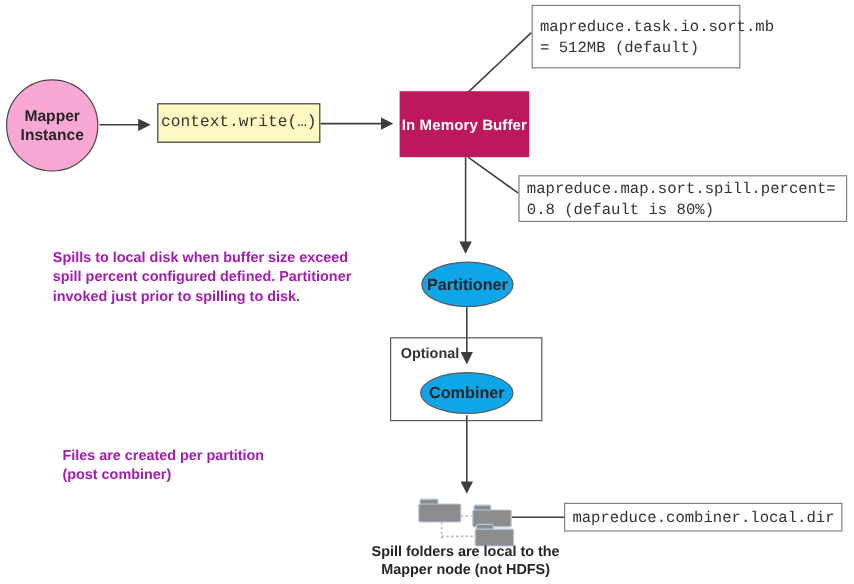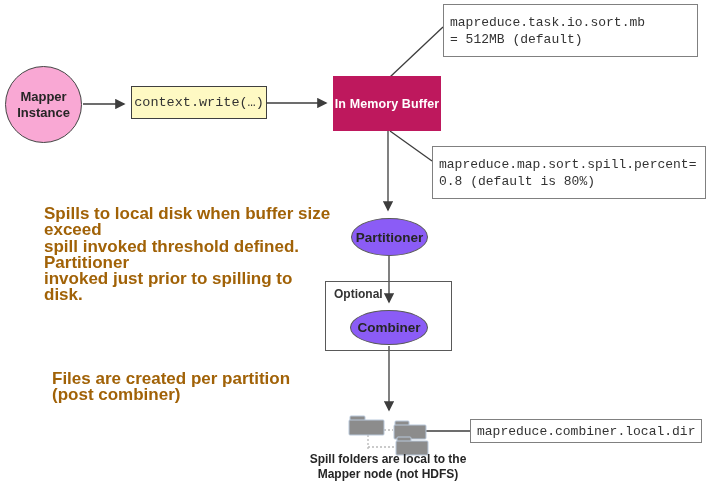--- a/index.html
+++ b/index.html
@@ -27,42 +27,42 @@
     background:#7f7f7f; color:#ffffff;
     display:flex; align-items:center; justify-content:center;
     font-size:12.5px; font-weight:600; letter-spacing:.1px;
   }
   .callout {
     border:1.5px solid #808080; background:#fff;
     font-family:"Liberation Mono", monospace; font-size:13px; color:#333;
     display:flex; flex-direction:column; justify-content:center;
     padding-left:6px; line-height:17px; white-space:nowrap;
   }
-  .callout-sortmb   { left:443px; top:4px;   width:255px; height:53px; }
-  .callout-spill    { left:432px; top:146px; width:274px; height:53px; }
+  .callout-sortmb   { left:443px; top:4px;   width:174px; height:53px; }
+  .callout-spill    { left:432px; top:146px; width:274px; height:39px; }
   .callout-localdir { left:470px; top:419px; width:232px; height:24px; }
 
   .ellipse {
-    border:1.6px solid #595959; border-radius:50%; background:#8b5cf6;
+    border:1.6px solid #595959; border-radius:50%; background:#0ea5e9;
     display:flex; align-items:center; justify-content:center;
     font-size:13.5px; font-weight:600; color:#262626;
   }
   .ellipse-partitioner { left:351px; top:218px; width:77px; height:38px; }
   .ellipse-combiner    { left:350px; top:310px; width:78px; height:35px; }
 
   .group-optional {
     left:325px; top:281px; width:127px; height:70px;
     border:1.5px solid #595959; background:transparent;
   }
   .group-optional .group-label {
     position:absolute; left:8px; top:5px;
     font-size:12px; font-weight:700; color:#333;
   }
 
-  .note { color:#a16207; font-size:17px; font-weight:700; line-height:16.3px; }
+  .note { color:#a21caf; font-size:12px; font-weight:700; line-height:16.3px; }
   .note span { display:block; }
   .note-spill { left:44px; top:206px; width:290px; }
   .note-files { left:52px; top:371px; width:260px; }
   .caption-folders {
     left:302px; top:452px; width:172px; text-align:center;
     color:#262626; font-size:12px; font-weight:700; line-height:15px;
   }
   .caption-folders span { display:block; }
 </style>
 </head>
@@ -146,21 +146,21 @@
   <div class="abs ellipse ellipse-combiner">
     <span>Combiner</span>
   </div>
 
   <div class="abs callout callout-localdir">
     <span>mapreduce.combiner.local.dir</span>
   </div>
 
   <div class="abs note note-spill">
     <span>Spills to local disk when buffer size exceed</span>
-    <span>spill invoked threshold defined. Partitioner</span>
+    <span>spill percent configured defined. Partitioner</span>
     <span>invoked just prior to spilling to disk.</span>
   </div>
 
   <div class="abs note note-files">
     <span>Files are created per partition</span>
     <span>(post combiner)</span>
   </div>
 
   <div class="abs caption-folders">
     <span>Spill folders are local to the</span>

